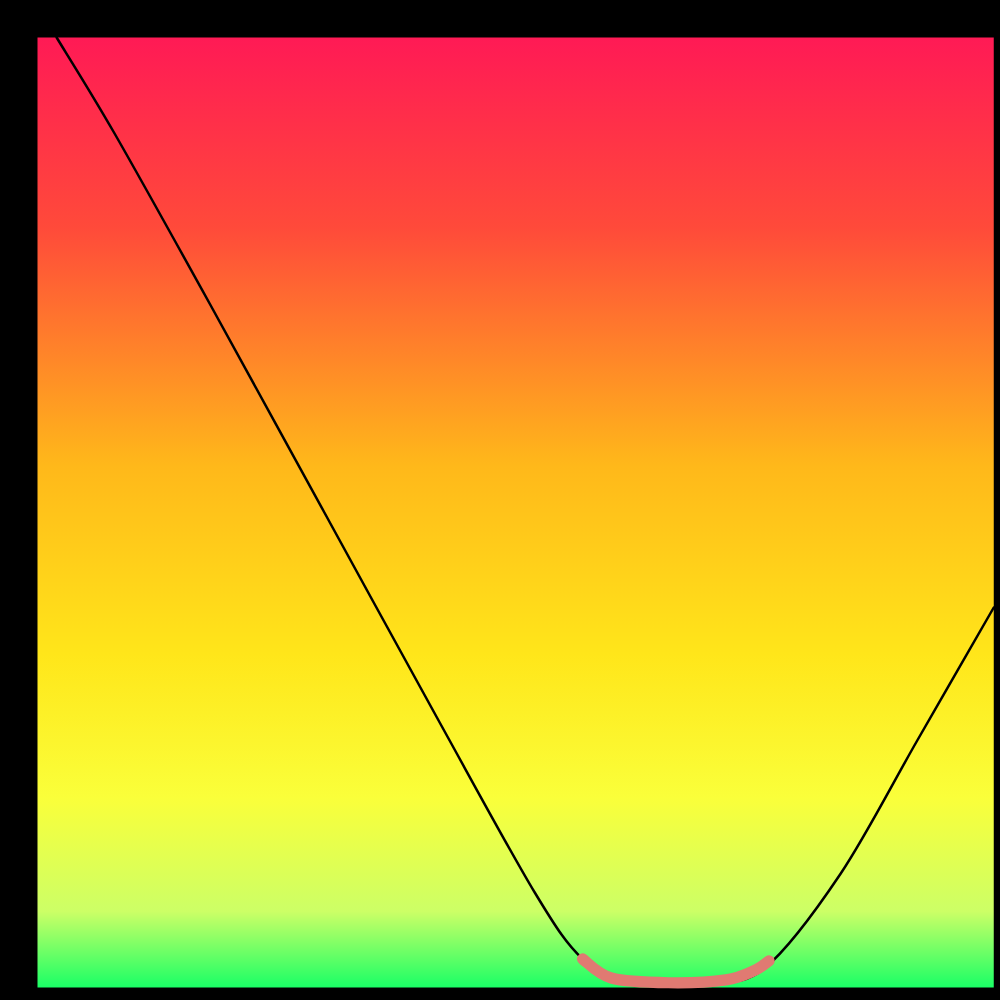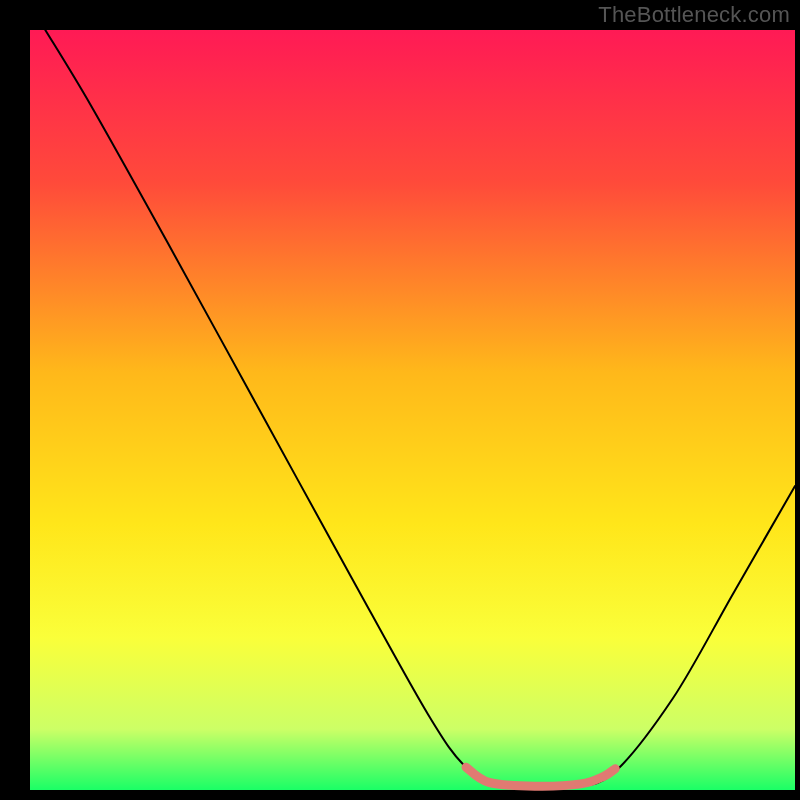--- a/index.html
+++ b/index.html
@@ -29,21 +29,20 @@
   svg {
     position: absolute;
     top: 0;
     left: 0;
   }
 </style>
 </head>
 <body>
 
 <div class="frame">
-  <div class="watermark">TheBottleneck.com</div>
   <svg id="chart-svg" width="800" height="800" viewBox="0 0 800 800">
     <defs>
       <linearGradient id="bg-grad" x1="0" y1="0" x2="0" y2="1">
           <stop offset="0%" stop-color="#ff1a55"></stop>
           <stop offset="20%" stop-color="#ff4a3a"></stop>
           <stop offset="45%" stop-color="#ffb81a"></stop>
           <stop offset="65%" stop-color="#ffe61a"></stop>
           <stop offset="80%" stop-color="#faff3a"></stop>
           <stop offset="92%" stop-color="#ccff66"></stop>
           <stop offset="100%" stop-color="#1aff66"></stop>

